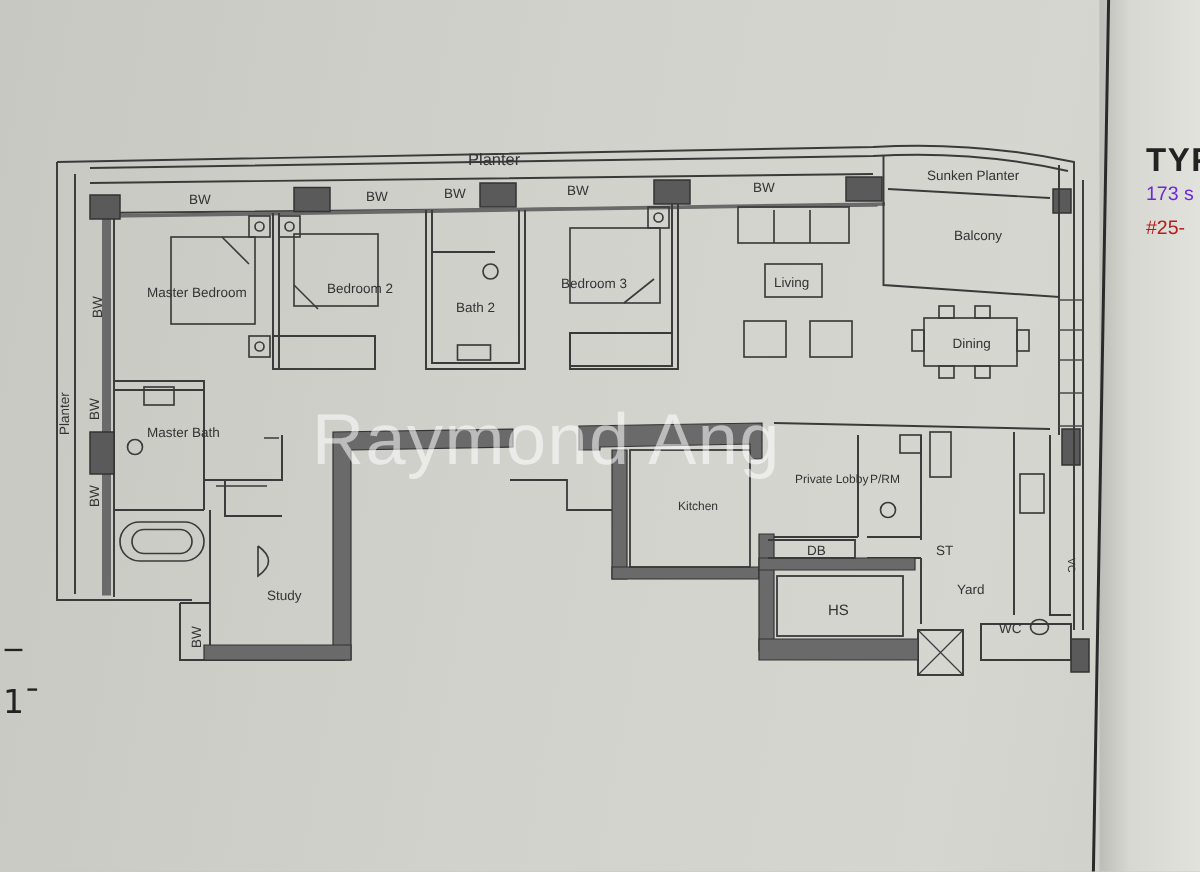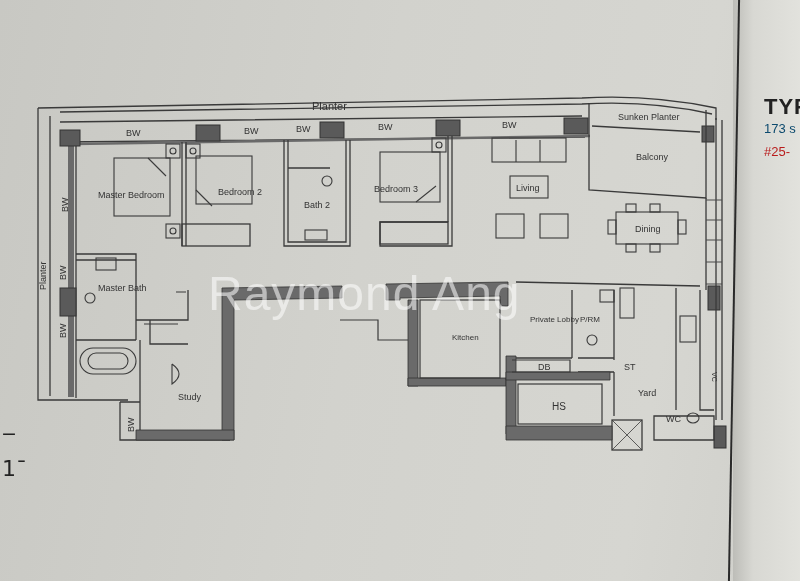--- a/index.html
+++ b/index.html
@@ -4,21 +4,21 @@
 <style>
   html, body { margin:0; padding:0; }
   body { width:800px; height:581px; overflow:hidden; background:#c9c9c4; font-family:"Liberation Sans", sans-serif; }
   .page { position:absolute; left:0; top:0; width:800px; height:581px;
           background:linear-gradient(100deg,#c8c8c3 0%,#d2d2cd 45%,#d6d6d1 80%,#cfcfca 100%); }
   .fold { position:absolute; left:733px; top:0; width:67px; height:581px;
           background:linear-gradient(90deg,#bdbdb8 0%,#d8d8d3 30%,#e2e2dd 100%); }
   .fold-line { position:absolute; left:733px; top:0; width:2px; height:581px; background:#2a2a2a; transform:skewX(-1deg); }
   .side-text { position:absolute; left:764px; color:#222; }
   .side-title { top:94px; font-size:22px; font-weight:bold; letter-spacing:1px; }
-  .side-area { top:121px; font-size:13px; color:#0c4a6e; }
+  .side-area { top:121px; font-size:13px; color:#6d28d9; }
   .side-unit { top:144px; font-size:13px; color:#b91c1c; }
   svg { position:absolute; left:0; top:0; }
   .lbl { font-family:"Liberation Sans", sans-serif; fill:#333; }
   .wm { position:absolute; left:208px; top:266px; font-size:48px; color:rgba(255,255,255,0.55); letter-spacing:1px; white-space:nowrap; font-family:"Liberation Sans", sans-serif; }
   .pen { position:absolute; color:#222; font-size:22px; font-family:"DejaVu Sans", sans-serif; }
 </style>
 </head>
 <body>
 
 <div class="page"></div>

